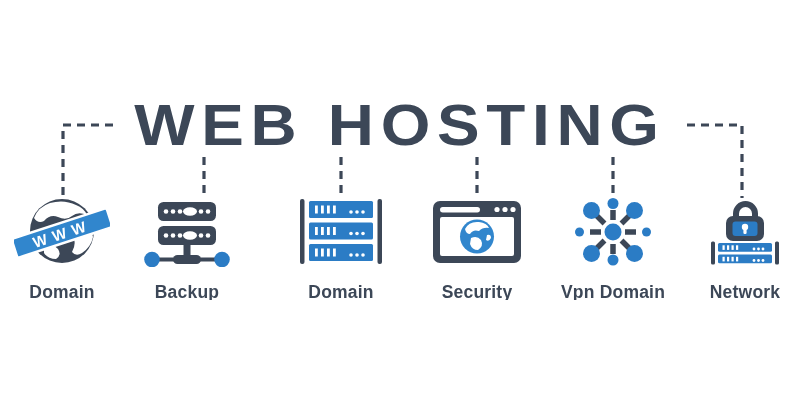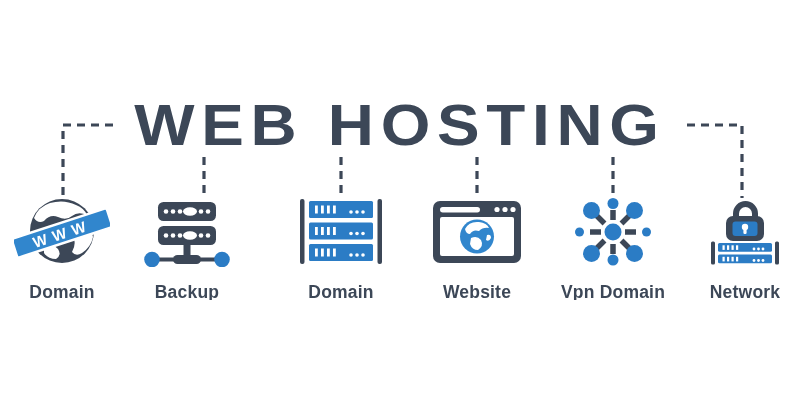--- a/index.html
+++ b/index.html
@@ -168,21 +168,21 @@
       <circle class="fill-white" cx="76" cy="12.5" r="2.6"></circle>
       <circle class="fill-white" cx="84" cy="12.5" r="2.6"></circle>
       <rect class="fill-white" x="11" y="20" width="74" height="39" rx="2"></rect>
       <circle class="fill-blue-light" cx="48" cy="39.5" r="17"></circle>
       <g class="fill-white">
         <path d="M36 32 Q40 24 50 25 Q58 26 60 31 Q54 30 50 34 Q44 32 41 37 Q37 37 36 32 Z"></path>
         <path d="M42 41 Q48 38 52 43 Q55 49 49 53 Q43 53 41 47 Z"></path>
         <path d="M58 38 Q62 37 62 41 Q60 45 57 43 Z"></path>
       </g>
     </svg>
-    <div class="label">Website</div>
+    <div class="label">Security</div>
   </div>
 
   <div class="item item-vpn">
     <svg class="icon" viewBox="0 0 96 70">
       <g class="stroke-dark" stroke-width="5.5">
         <line x1="48" y1="23" x2="48" y2="13"></line>
         <line x1="48" y1="47" x2="48" y2="57"></line>
         <line x1="36" y1="35" x2="25" y2="35"></line>
         <line x1="60" y1="35" x2="71" y2="35"></line>
         <line x1="39.5" y1="26.5" x2="31" y2="18"></line>

